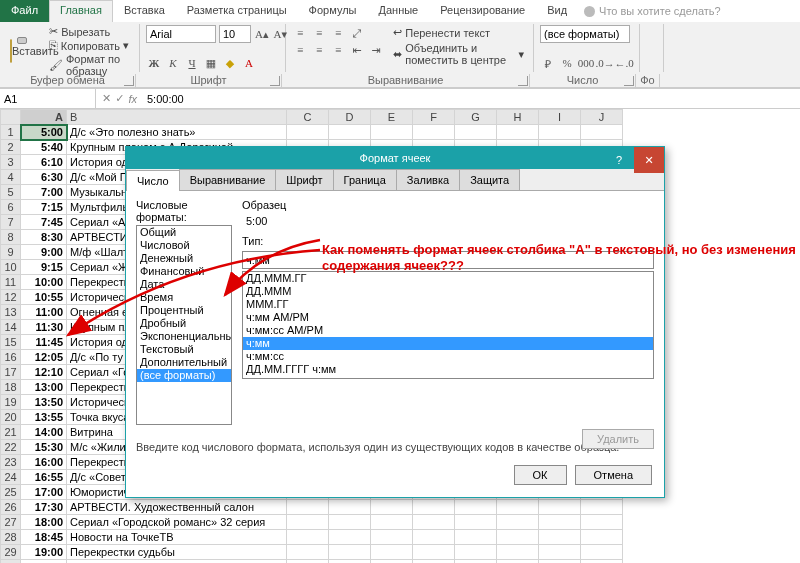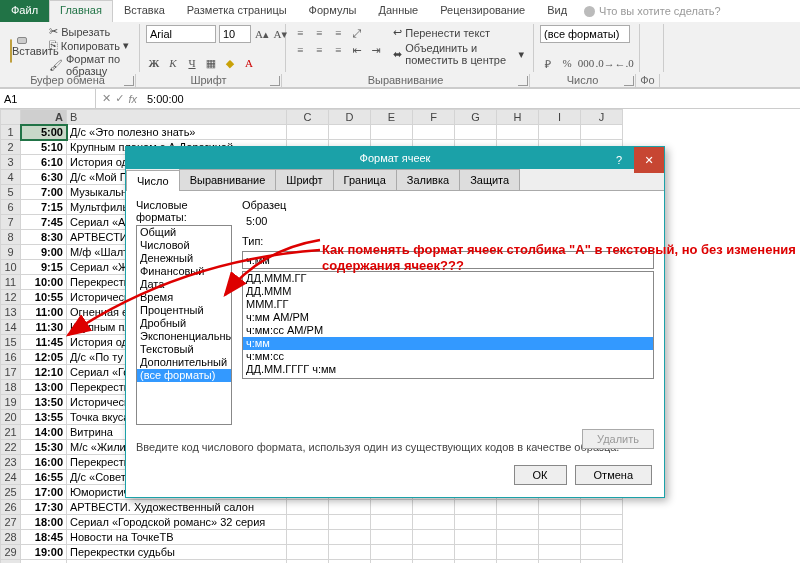--- a/index.html
+++ b/index.html
@@ -209,21 +209,21 @@
           <td class="colN"></td>
           <td class="colN"></td>
           <td class="colN"></td>
           <td class="colN"></td>
           <td class="colN"></td>
           <td class="colN"></td>
           <td class="colN"></td>
         </tr>
         <tr>
           <th class="rowh">2</th>
-          <td class="colA">5:10</td>
+          <td class="colA">5:40</td>
           <td class="colB">Крупным планом с А.Дорогиной</td>
           <td class="colN"></td>
           <td class="colN"></td>
           <td class="colN"></td>
           <td class="colN"></td>
           <td class="colN"></td>
           <td class="colN"></td>
           <td class="colN"></td>
           <td class="colN"></td>
         </tr>

